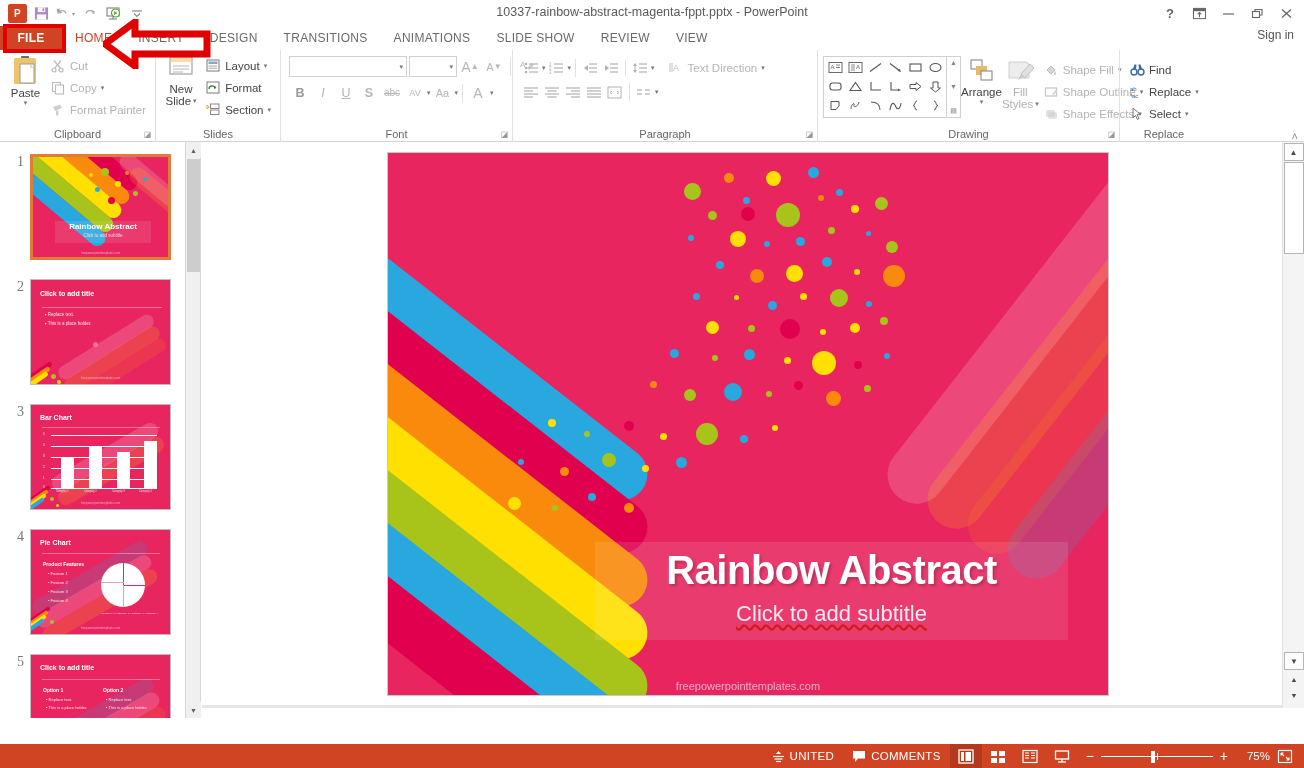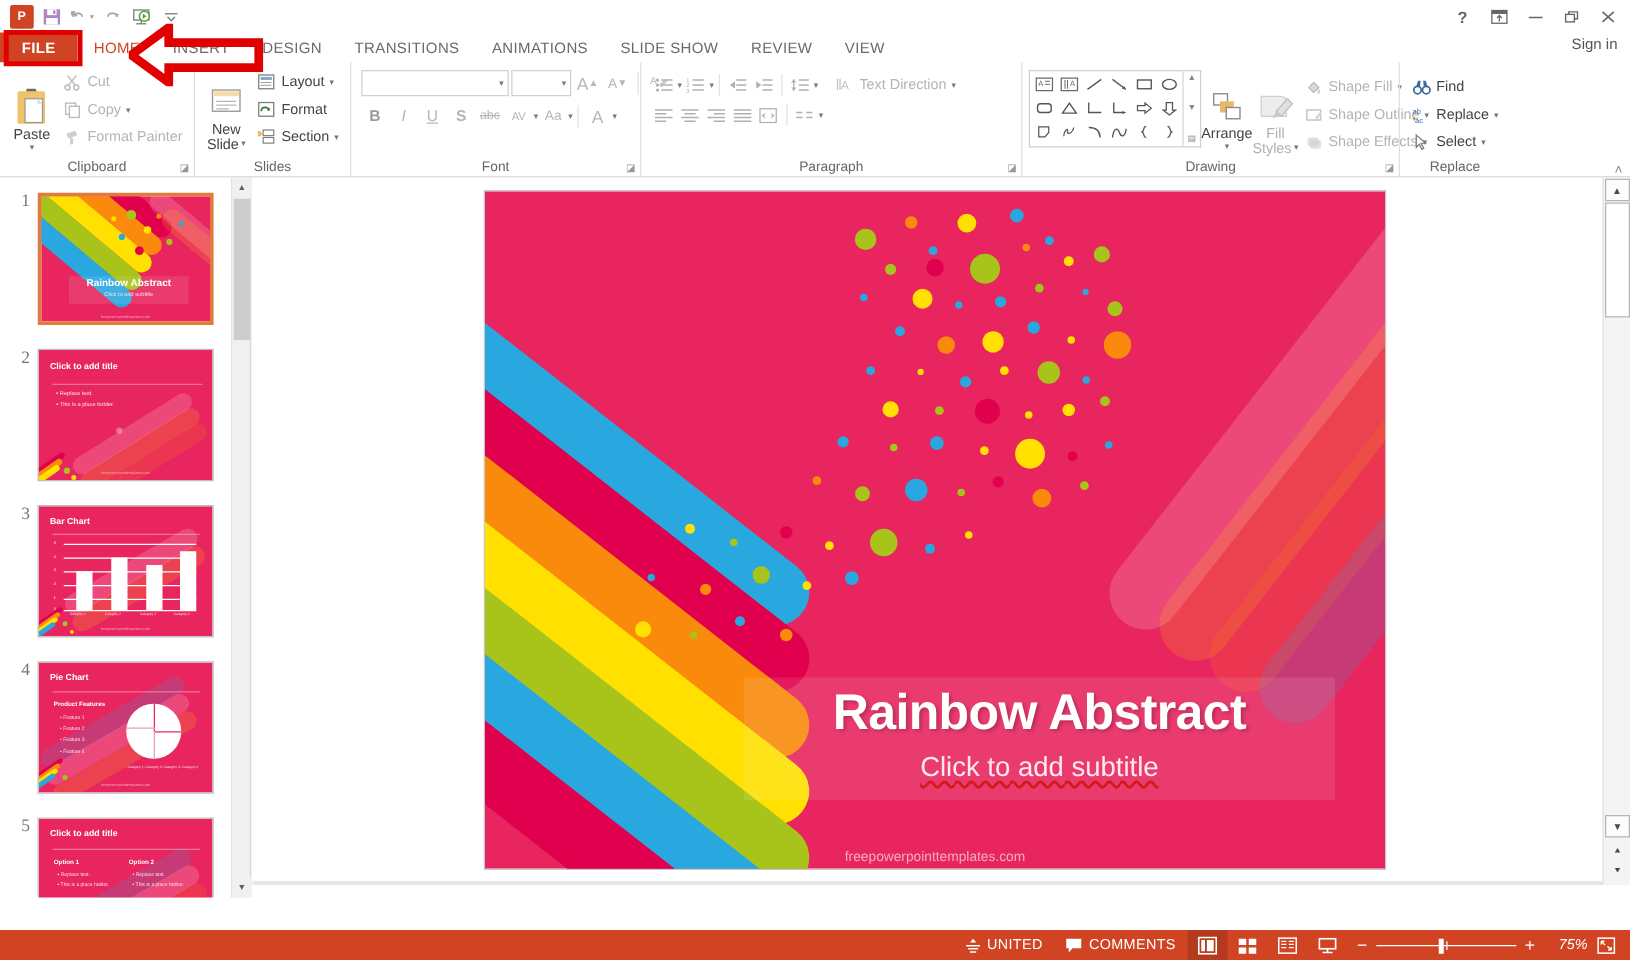--- a/index.html
+++ b/index.html
@@ -73,21 +73,21 @@
     font-size: 11px; color: #666;
   }
   .rb-dlg {
     position: absolute; bottom: 3px; right: 3px; width: 9px; height: 9px;
     color: #999; font-size: 8px; line-height: 9px; text-align: center;
   }
   .rb-body { display: flex; height: 68px; align-items: flex-start; }
 
   .bigbtn {
     display: flex; flex-direction: column; align-items: center; justify-content: flex-end;
-    width: 50px; padding-top: 17px; color: #444; font-size: 11.5px;
+    width: 50px; padding-top: 2px; color: #444; font-size: 11.5px;
   }
   .bigbtn .cap { text-align: center; line-height: 12px; }
   .caret { font-size: 7px; color: #777; }
 
   .smlist { display: flex; flex-direction: column; gap: 1px; padding-top: 2px; }
   .smbtn {
     display: flex; align-items: center; gap: 4px; height: 21px; padding: 0 4px;
     font-size: 11.5px; color: #444; white-space: nowrap;
   }
   .smbtn.dis { color: #b4b4b4; }
@@ -219,21 +219,21 @@
   .sb-item { display: flex; align-items: center; gap: 5px; padding: 0 9px; height: 24px; letter-spacing: .3px; }
   .view-btn {
     width: 32px; height: 24px; display: flex; align-items: center; justify-content: center;
   }
   .view-btn.active { background: #b33a1d; }
   .zoom-wrap { display: flex; align-items: center; gap: 7px; padding: 0 8px; }
   .zoom-track { position: relative; width: 112px; height: 12px; }
   .zoom-line { position: absolute; top: 6px; left: 0; width: 112px; height: 1px; background: #fff; }
   .zoom-tick { position: absolute; top: 3px; left: 56px; width: 1px; height: 7px; background: #fff; }
   .zoom-handle { position: absolute; top: 1px; left: 50px; width: 4px; height: 12px; background: #fff; }
-  .zoom-pct { width: 34px; text-align: right; font-style: italic; }
+  .zoom-pct { width: 34px; text-align: right; }
 
   
   .anno-rect {
     position: absolute; left: 3px; top: 24px; width: 63px; height: 29px;
     border: 4px solid #e00000; pointer-events: none;
   }
   .anno-arrow { position: absolute; left: 103px; top: 19px; pointer-events: none; }
 </style>
 </head>
 <body>
@@ -276,20 +276,21 @@
             <path d="M9.2 5 L12.3 7 L9.2 9 Z" fill="#5aa02c"></path>
           </svg>
       </div>
       <div class="qat-btn">
         <svg width="12" height="10" viewBox="0 0 12 10">
             <line x1="1" y1="3" x2="11" y2="3" stroke="#8a8a8a" stroke-width="1.2"></line>
             <path d="M3 5.5 L6 8.5 L9 5.5" stroke="#8a8a8a" stroke-width="1.2" fill="none"></path>
           </svg>
       </div>
     </div>
+    <div class="win-title">10337-rainbow-abstract-magenta-fppt.pptx - PowerPoint</div>
     <div class="win-ctrls">
       <div class="win-btn">
           <b>?</b>
         </div>
       <div class="win-btn">
         <svg width="15" height="13" viewBox="0 0 16 14">
             <rect x="1.5" y="1.5" width="13" height="11" fill="none" stroke="#666" stroke-width="1.1"></rect>
             <rect x="1.5" y="1.5" width="13" height="3" fill="#666"></rect>
             <path d="M8 11 L8 6 M6 8 L8 5.8 L10 8" stroke="#666" stroke-width="1.1" fill="none"></path>
           </svg>

